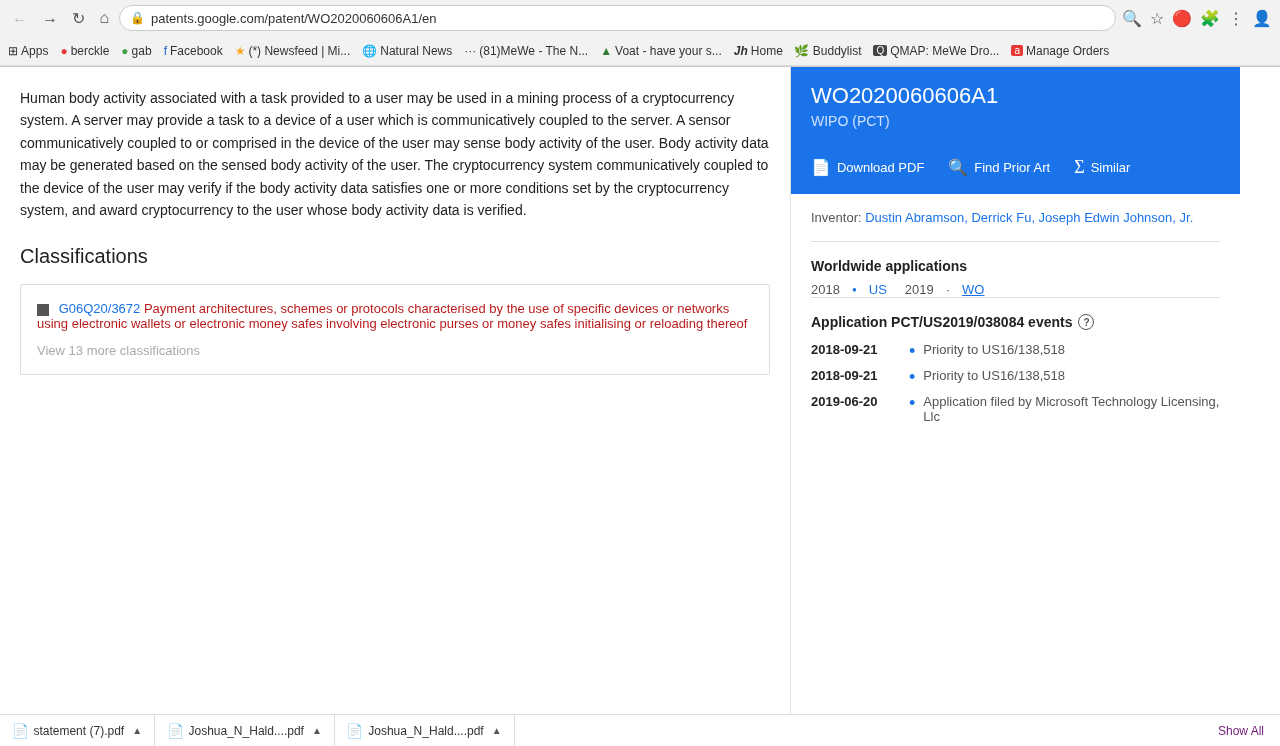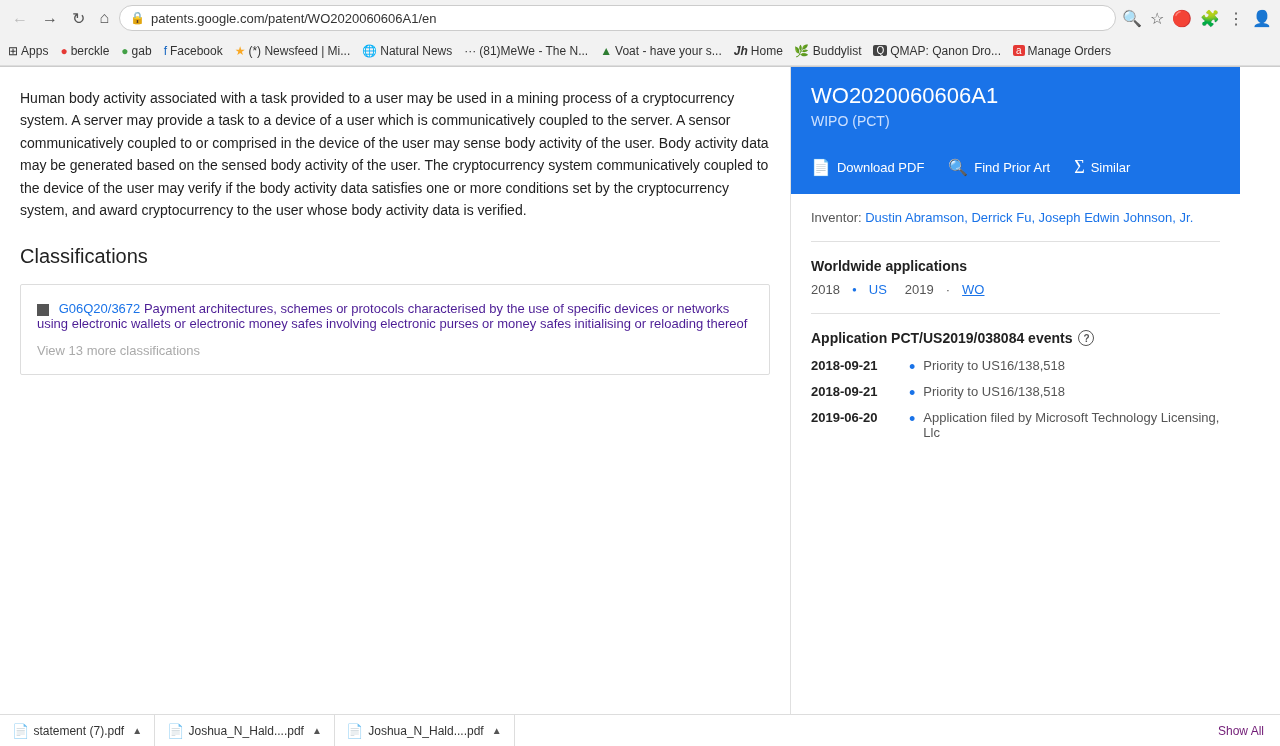--- a/index.html
+++ b/index.html
@@ -27,21 +27,21 @@
 
     
     .left-panel { flex: 1; padding: 20px 20px 0 20px; overflow-y: auto; max-width: 790px; }
 
     .abstract-text { font-size: 14px; line-height: 1.6; color: #222; margin-bottom: 24px; }
 
     .classifications-heading { font-size: 20px; font-weight: 400; color: #222; margin-bottom: 16px; }
 
     .classification-box { border: 1px solid #ddd; padding: 16px; border-radius: 2px; margin-bottom: 0; }
     .classification-code { color: #1a73e8; text-decoration: none; font-size: 13px; }
-    .classification-desc { color: #4c1d95; font-size: 13px; display: inline; }
+    .classification-desc { color: #b91c1c; font-size: 13px; display: inline; }
     .classification-icon { display: inline-block; width: 12px; height: 12px; background: #555; margin-right: 6px; vertical-align: middle; }
     .view-more { color: #aaa; font-size: 13px; margin-top: 12px; display: block; cursor: pointer; }
 
     
     .right-panel { width: 450px; border-left: 1px solid #e0e0e0; overflow-y: auto; }
 
     .right-header { background: #1a73e8; padding: 16px 20px; }
     .patent-number { font-size: 22px; color: #fff; font-weight: 500; }
     .patent-org { color: #cce0ff; font-size: 14px; margin-top: 4px; }
 
@@ -52,21 +52,21 @@
     .right-body { padding: 16px 20px; }
 
     .other-languages { margin-bottom: 16px; padding-bottom: 16px; border-bottom: 1px solid #e0e0e0; font-size: 13px; }
     .other-languages-label { color: #555; font-weight: normal; }
     .other-languages-link { color: #1a73e8; text-decoration: none; cursor: pointer; }
 
     .inventor-section { margin-bottom: 16px; padding-bottom: 16px; border-bottom: 1px solid #e0e0e0; font-size: 13px; }
     .inventor-label { color: #555; display: inline; }
     .inventor-link { color: #1a73e8; text-decoration: none; cursor: pointer; }
 
-    .worldwide-section { margin-bottom: 16px; padding-bottom: 16px; border-bottom: 1px solid #e0e0e0; }
+    .worldwide-section { margin-bottom: 16px; border-bottom: 1px solid #e0e0e0; }
     .section-heading { font-size: 14px; font-weight: 600; color: #222; margin-bottom: 8px; }
     .worldwide-years { font-size: 13px; color: #555; display: flex; gap: 12px; align-items: center; }
     .worldwide-years a { color: #1a73e8; text-decoration: none; }
     .year-dot { color: #1a73e8; font-size: 8px; }
 
     .application-section { }
     .app-section-heading { font-size: 14px; font-weight: 700; color: #222; margin-bottom: 12px; display: flex; align-items: center; gap: 6px; }
     .info-icon { border: 1px solid #555; border-radius: 50%; width: 16px; height: 16px; font-size: 10px; display: inline-flex; align-items: center; justify-content: center; color: #555; }
 
     .event-row { display: flex; gap: 0; margin-bottom: 8px; font-size: 13px; align-items: flex-start; }
@@ -141,21 +141,21 @@
     <a class="bookmark-item">
       <span class="bookmark-icon" style="font-style:italic;font-weight:bold;font-size:12px;">Jh</span>
       <span class="bookmark-label">Home</span>
     </a>
     <a class="bookmark-item">
       <span class="bookmark-icon">🌿</span>
       <span class="bookmark-label">Buddylist</span>
     </a>
     <a class="bookmark-item">
       <span class="bookmark-icon" style="background:#444;color:#fff;border-radius:2px;padding:0 3px;font-size:10px;">Q</span>
-      <span class="bookmark-label">QMAP: Qanon Dro...</span>
+      <span class="bookmark-label">QMAP: MeWe Dro...</span>
     </a>
     <a class="bookmark-item">
       <span class="bookmark-icon" style="background:#e53935;color:#fff;border-radius:2px;padding:0 3px;font-size:10px;">a</span>
       <span class="bookmark-label">Manage Orders</span>
     </a>
   </div>
 </div>
 
 <div class="main-content">
 

